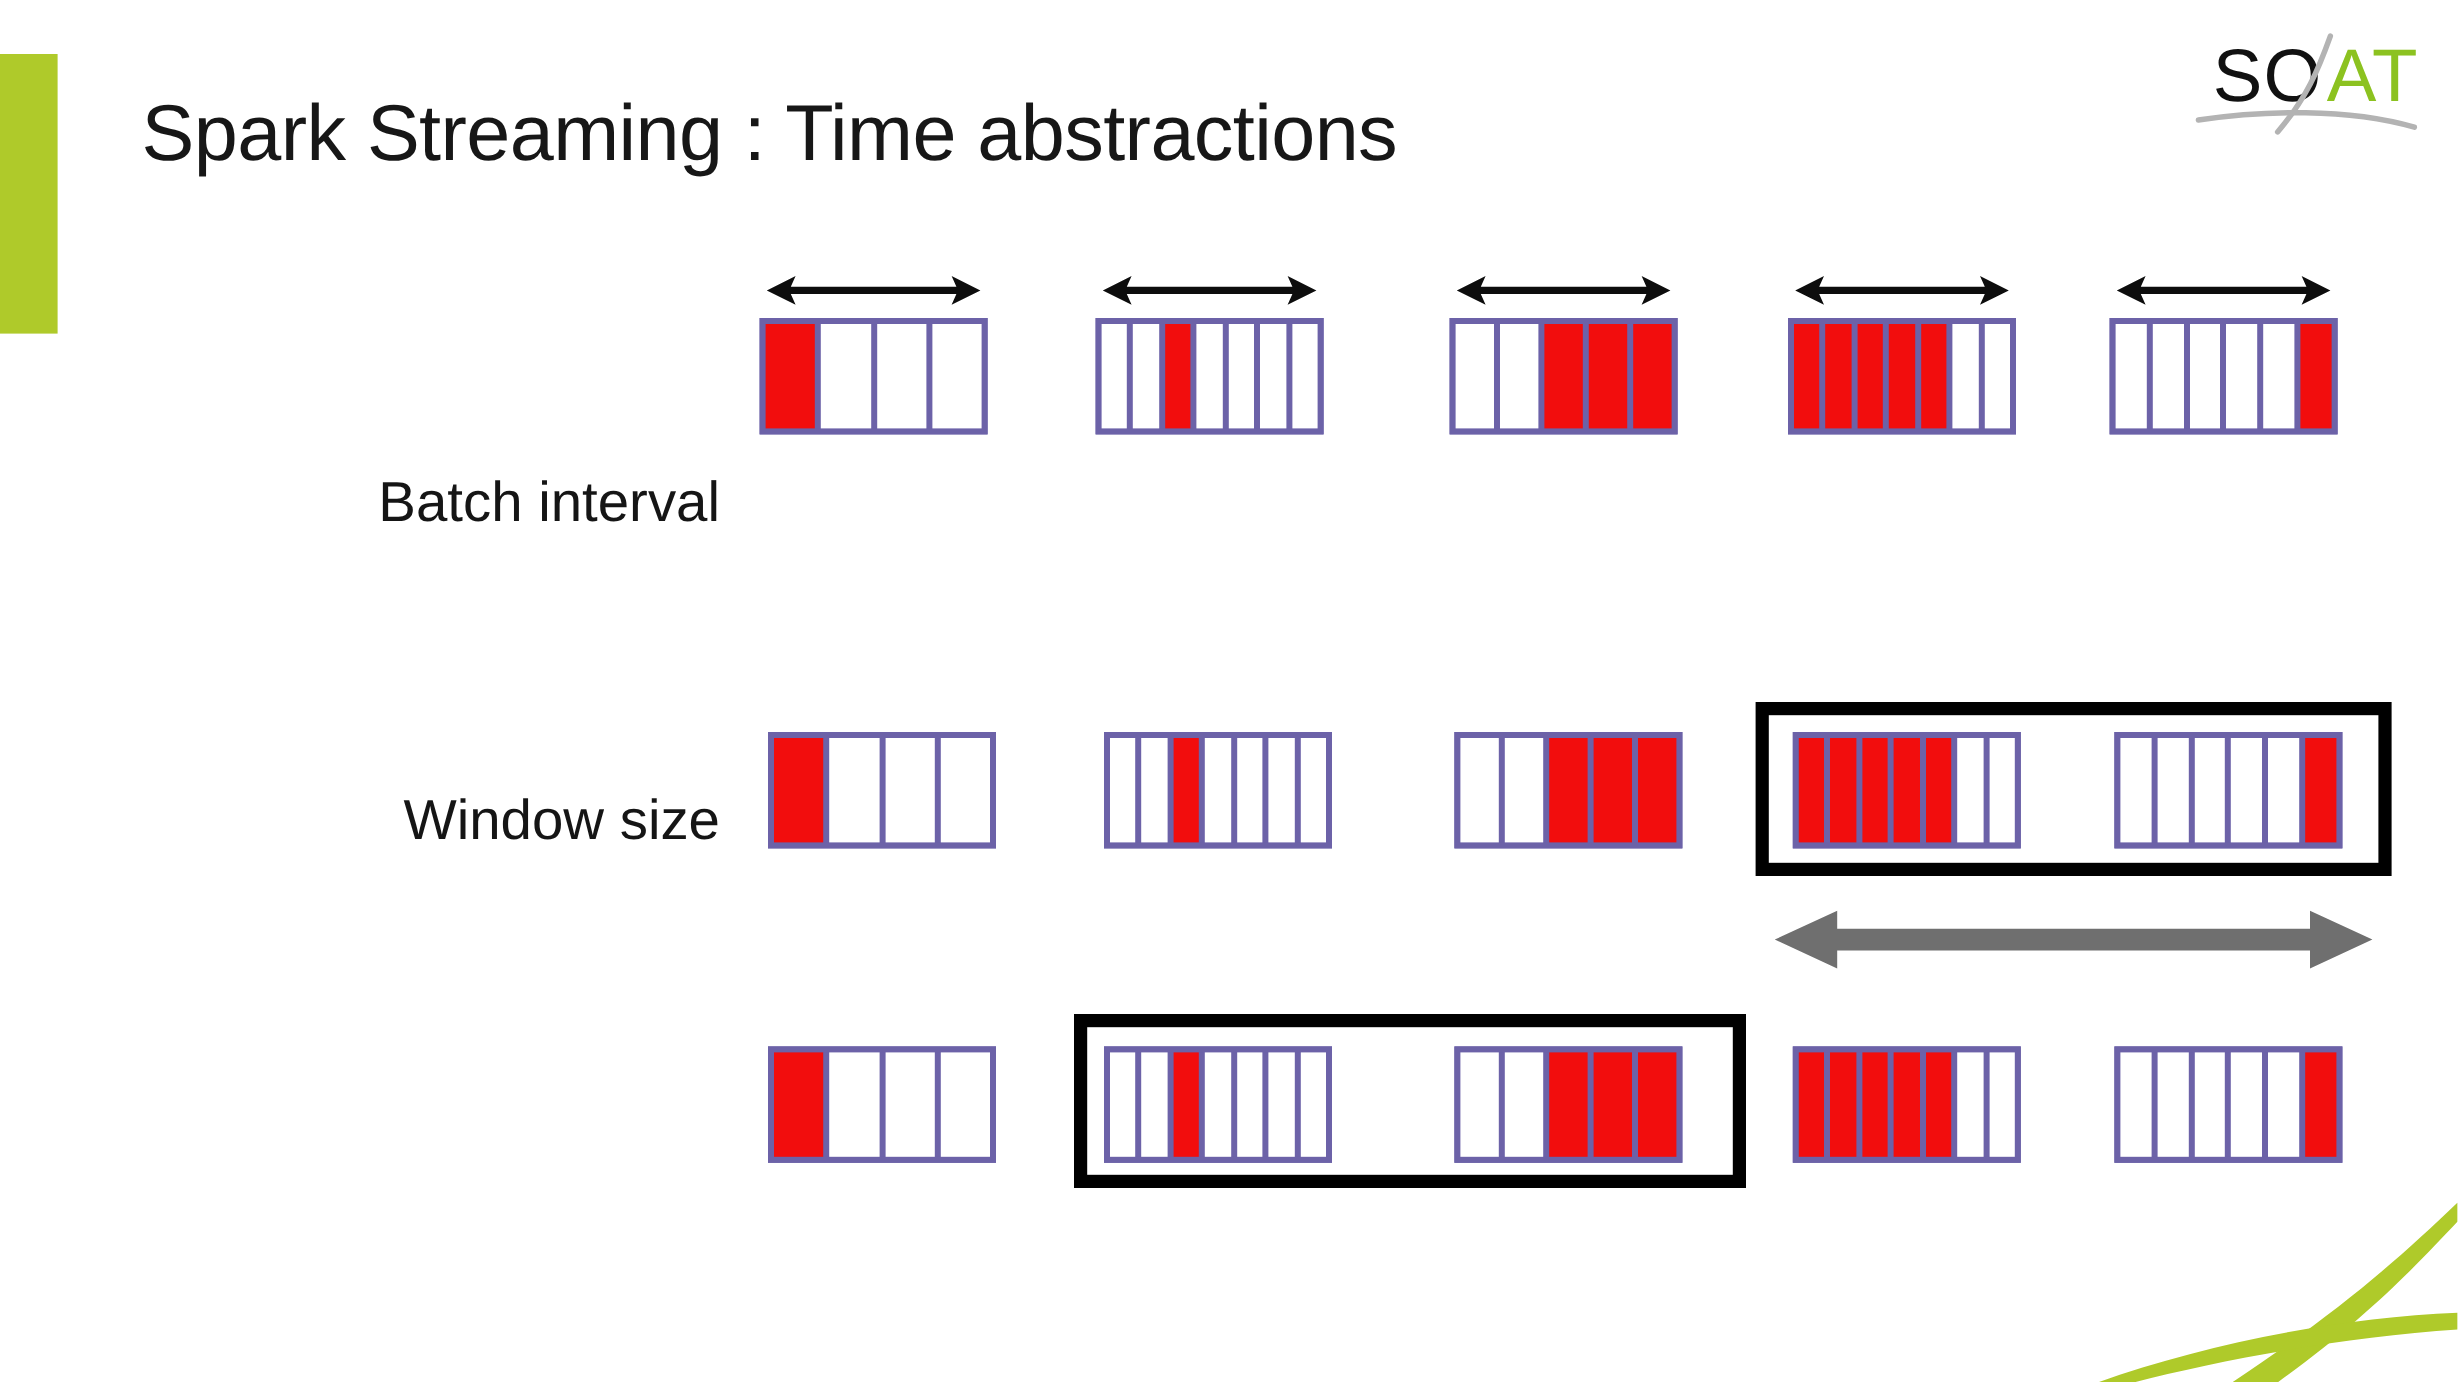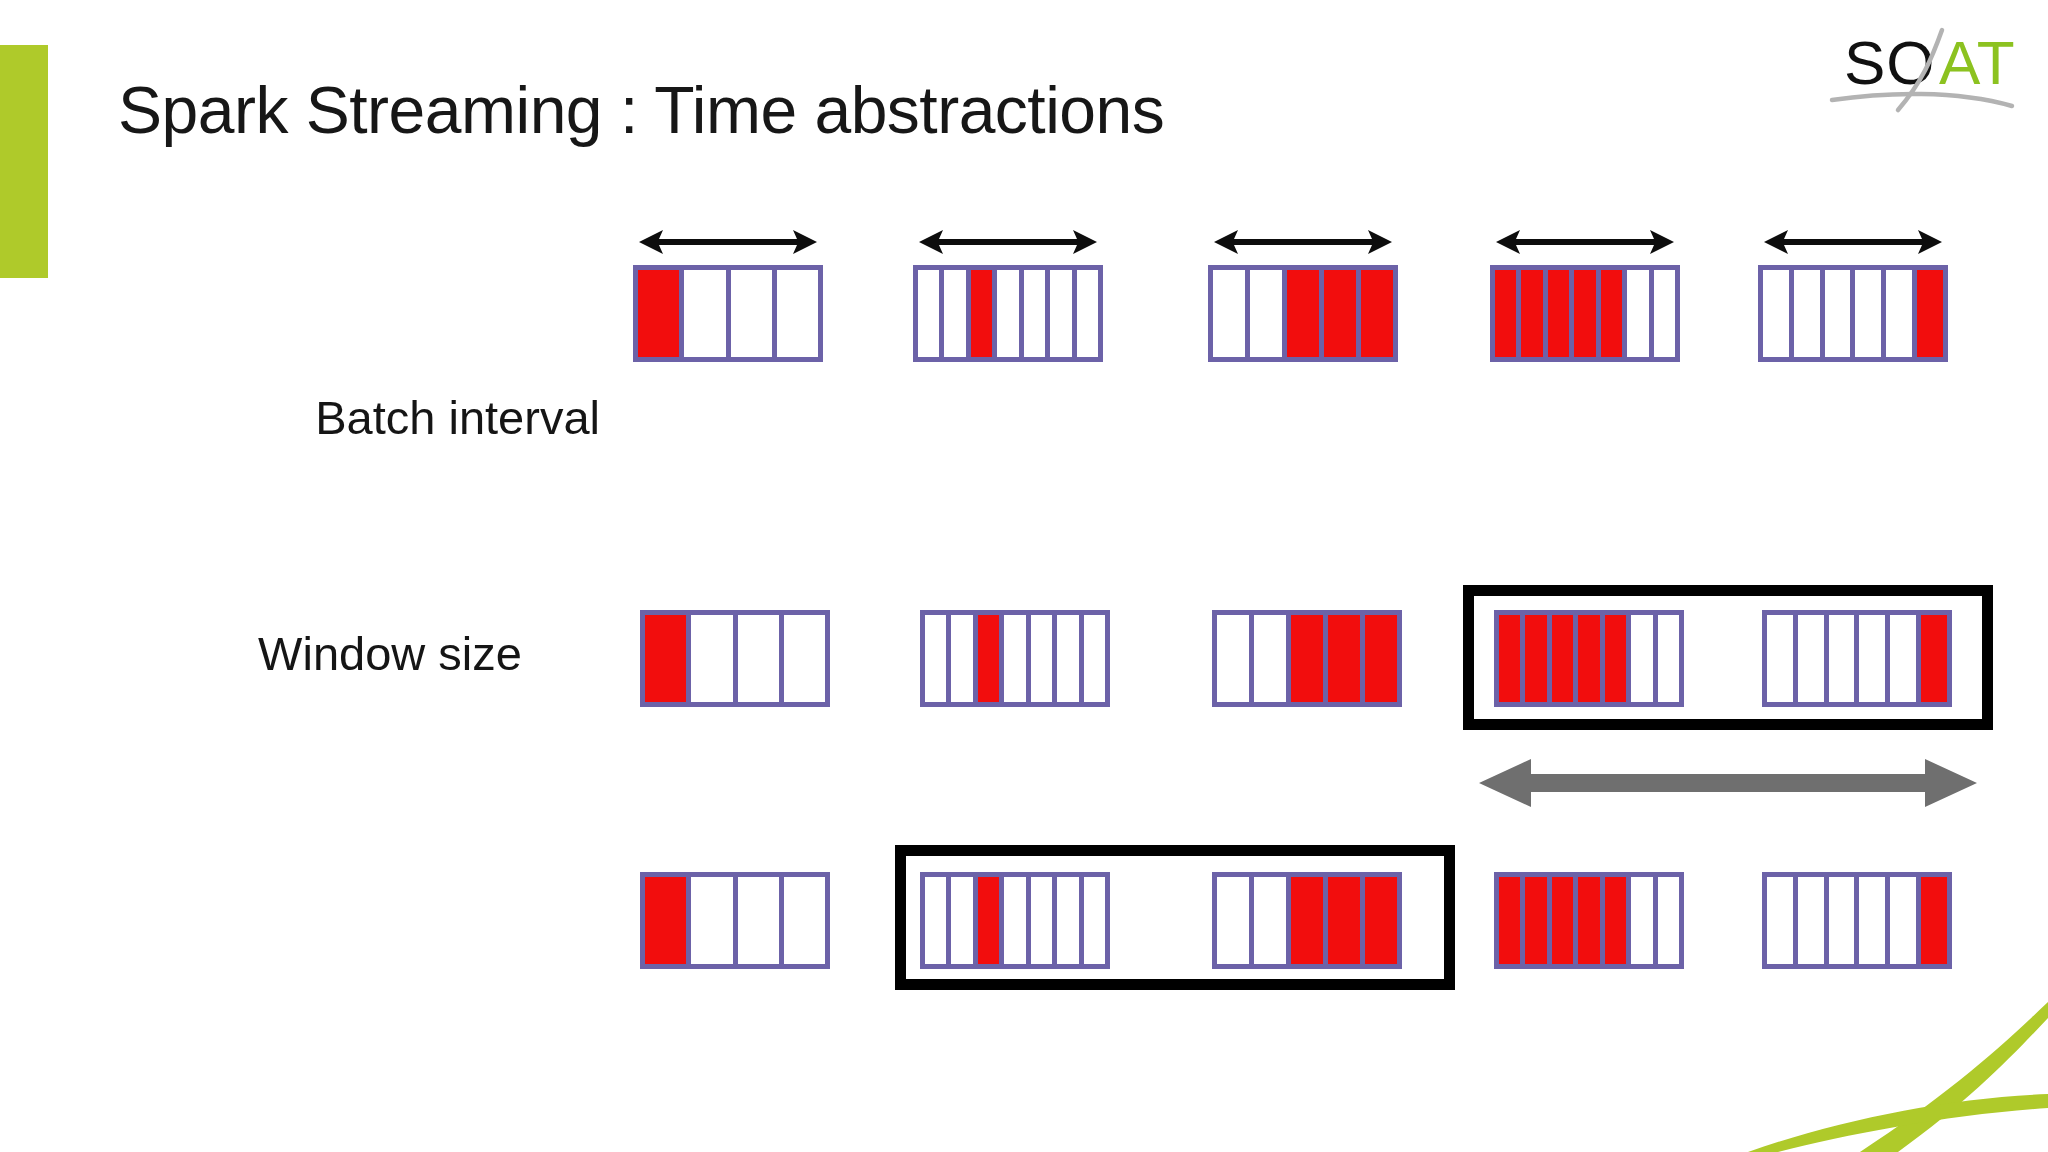--- a/index.html
+++ b/index.html
@@ -73,21 +73,21 @@
   .row-label {
     position: absolute;
     font-size: 47px;
     color: #151515;
     white-space: nowrap;
     text-align: right;
     width: 420px;
     left: 180px;
   }
   .row-label.r1 { top: 390px; }
-  .row-label.r2 { top: 626px; text-align: center; }
+  .row-label.r2 { top: 655px; }
   .row-label.r3 { top: 915px; }
 
   
   .cell-group {
     position: absolute;
     border: 5px solid #6C62A8;
     background: #6C62A8;
     box-sizing: border-box;
     display: flex;
     gap: 5px;

